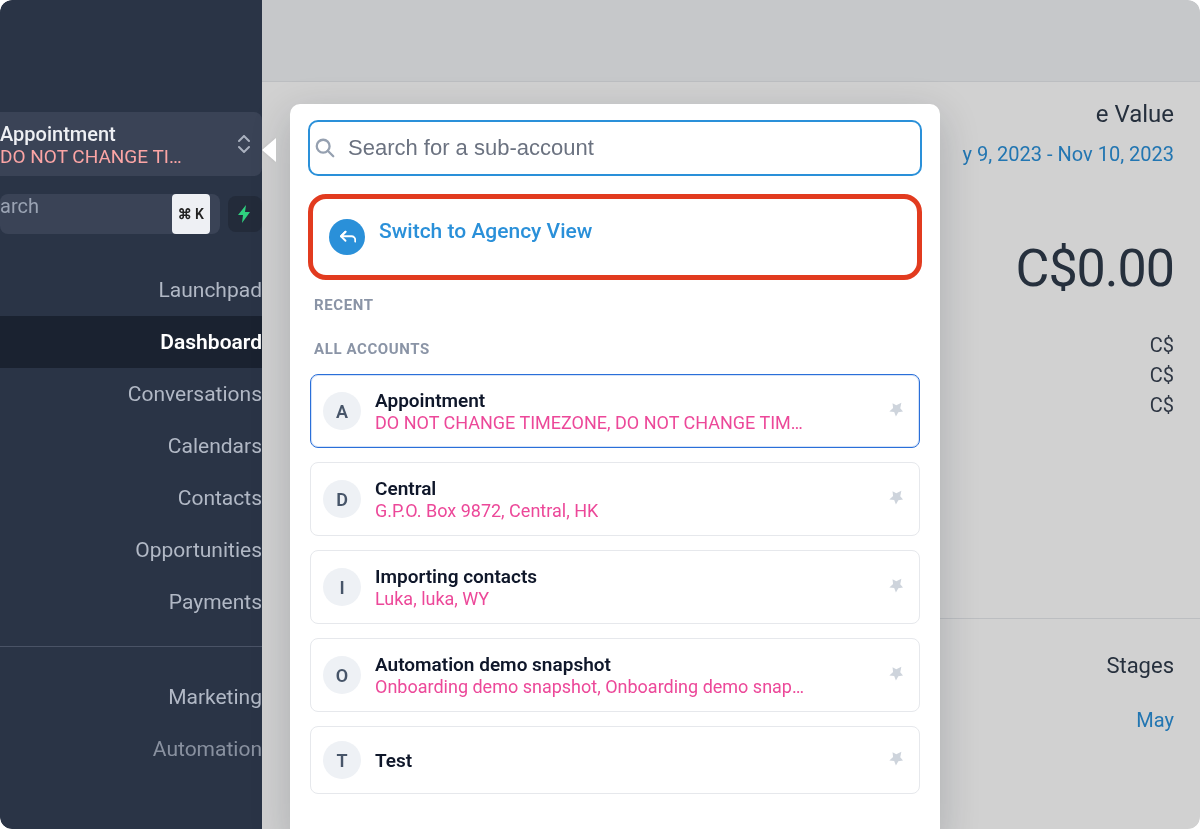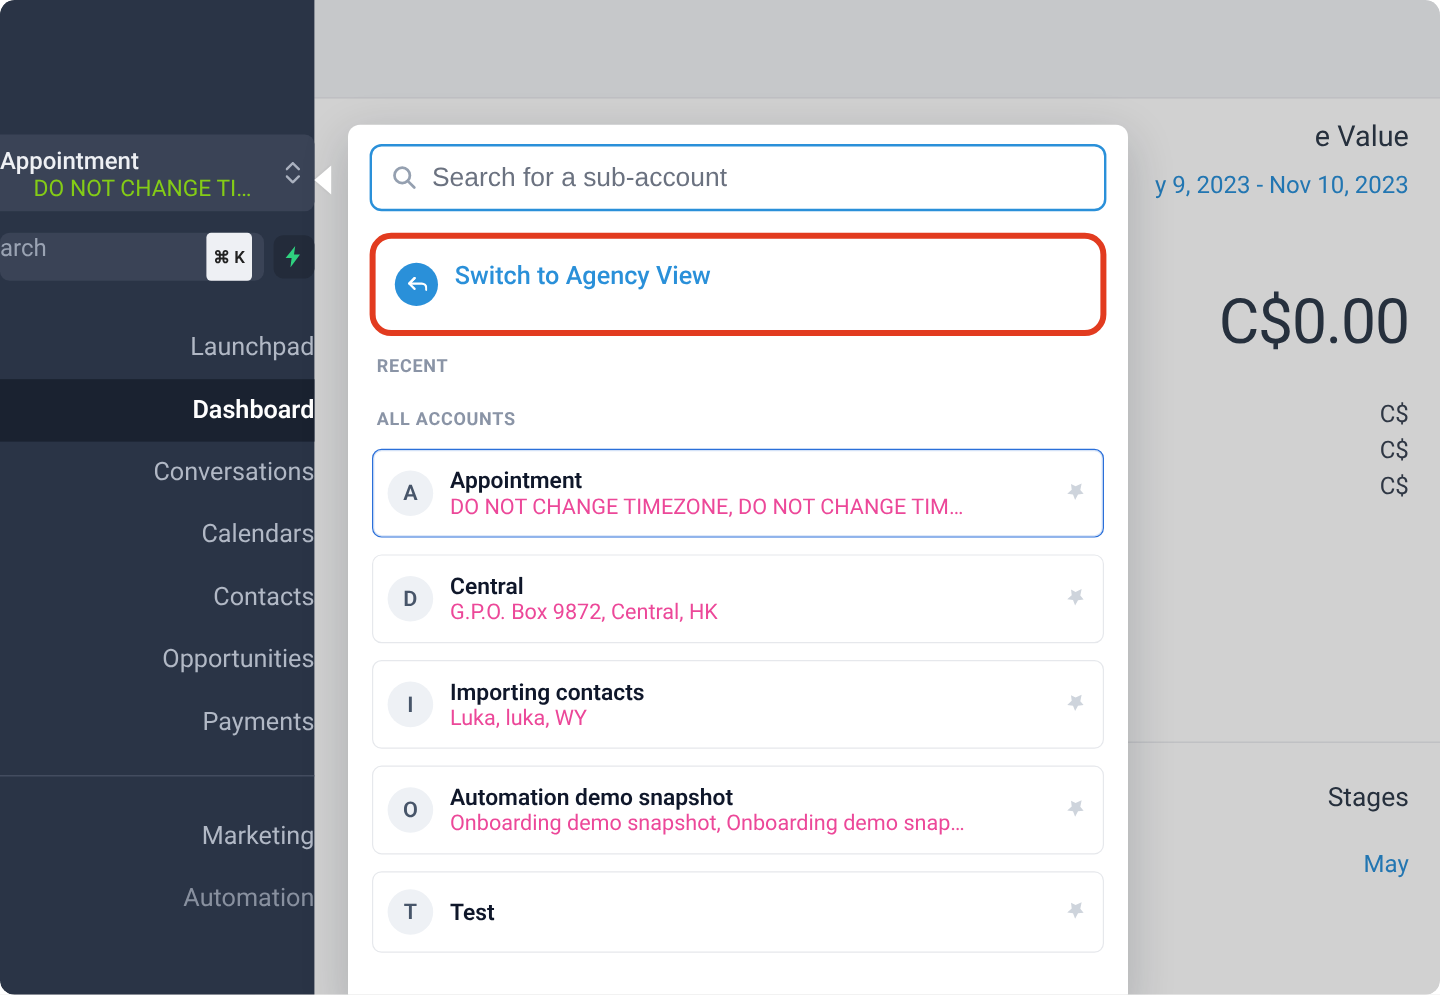--- a/index.html
+++ b/index.html
@@ -38,21 +38,21 @@
 .sb-blank-top { height: 112px; }
 .acct-switch {
   margin: 0 0 18px 0;
   background: #3a4356;
   border-radius: 0 8px 8px 0;
   padding: 10px 46px 8px 0;
   position: relative;
   cursor: pointer;
 }
 .acct-switch .name { color: #eef0f4; font-size: 20px; font-weight: 500; line-height: 24px; }
-.acct-switch .sub  { color: #84cc16; font-size: 19px; line-height: 22px; white-space: nowrap; overflow: hidden; text-overflow: ellipsis; padding-left: 28px; }
+.acct-switch .sub  { color: #fca5a5; font-size: 19px; line-height: 22px; white-space: nowrap; overflow: hidden; text-overflow: ellipsis; }
 .acct-switch .chev {
   position: absolute; right: 12px; top: 50%; transform: translateY(-50%);
   display: flex; flex-direction: column; gap: 2px; color: #aab1bf;
 }
 .acct-switch .chev svg { width: 12px; height: 8px; display:block; }
 
 .arrow-tip {
   position: absolute;
   left: 262px; top: 138px;
   width: 0; height: 0;
@@ -131,21 +131,21 @@
   bottom: -10px;
   background:#fff;
   border-radius: 10px;
   box-shadow: 0 12px 40px rgba(16,24,40,.2);
   padding: 16px 18px 0 18px;
   z-index: 11;
 }
 .search-input {
   display:flex; align-items:center; gap:12px;
   border: 2px solid #2a90d9; border-radius: 10px;
-  height: 56px; padding: 0 16px;
+  height: 56px; padding: 0 4px;
   color:#6b7280; font-size: 22px;
 }
 .search-input svg { width: 22px; height:22px; color:#95a0b0; }
 .search-input input {
   border:none; outline:none; font-size:22px; color:#334155; flex:1;
   background:transparent;
 }
 .search-input input::placeholder { color:#6b7280; }
 
 .highlight {

